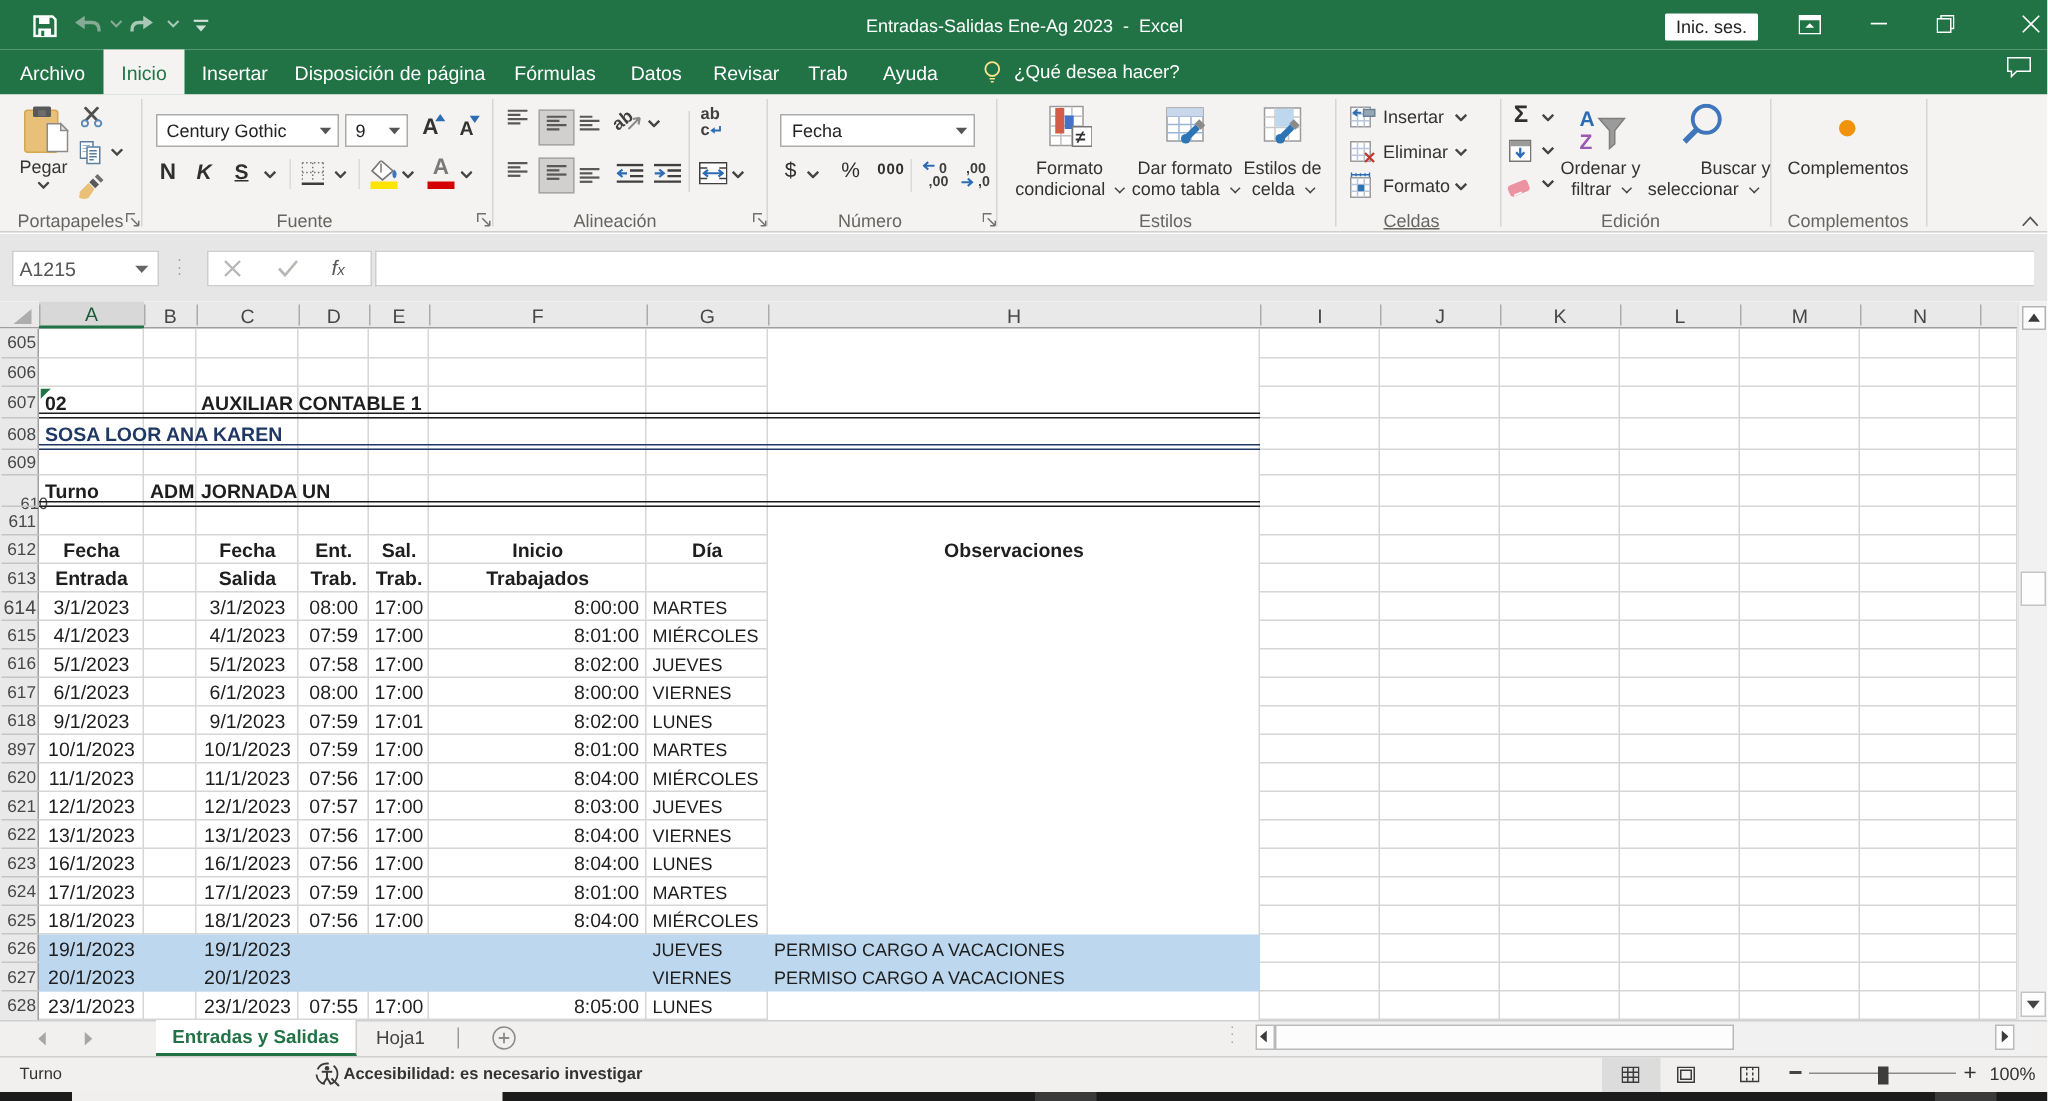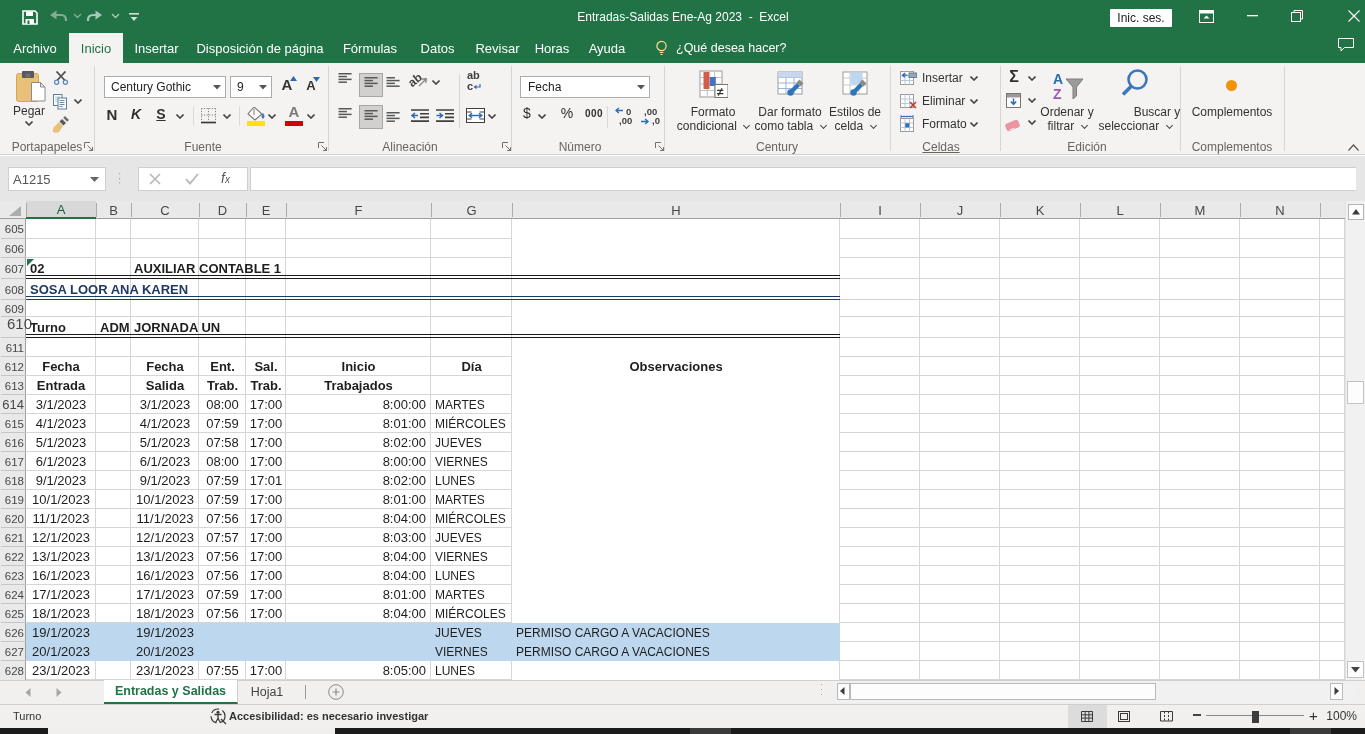--- a/index.html
+++ b/index.html
@@ -47,21 +47,21 @@
   </svg>
 <div style="position:absolute;left:0px;top:33px;width:1365px;height:30px;background:#217346;"></div>
 <div style="position:absolute;left:69px;top:33px;width:54px;height:30px;background:#f4f3f2;"></div>
 <div style="position:absolute;left:5px;top:33px;width:60px;height:30px;color:#fff;font-size:13px;font-weight:normal;display:flex;align-items:center;justify-content:center;">Archivo</div>
 <div style="position:absolute;left:69px;top:33px;width:54px;height:30px;color:#217346;font-size:13px;font-weight:normal;display:flex;align-items:center;justify-content:center;">Inicio</div>
 <div style="position:absolute;left:133px;top:33px;width:47px;height:30px;color:#fff;font-size:13px;font-weight:normal;display:flex;align-items:center;justify-content:center;">Insertar</div>
 <div style="position:absolute;left:190px;top:33px;width:140px;height:30px;color:#fff;font-size:13px;font-weight:normal;display:flex;align-items:center;justify-content:center;">Disposición de página</div>
 <div style="position:absolute;left:340px;top:33px;width:60px;height:30px;color:#fff;font-size:13px;font-weight:normal;display:flex;align-items:center;justify-content:center;">Fórmulas</div>
 <div style="position:absolute;left:415px;top:33px;width:45px;height:30px;color:#fff;font-size:13px;font-weight:normal;display:flex;align-items:center;justify-content:center;">Datos</div>
 <div style="position:absolute;left:469px;top:33px;width:57px;height:30px;color:#fff;font-size:13px;font-weight:normal;display:flex;align-items:center;justify-content:center;">Revisar</div>
-<div style="position:absolute;left:532px;top:33px;width:40px;height:30px;color:#fff;font-size:13px;font-weight:normal;display:flex;align-items:center;justify-content:center;">Horas</div>
+<div style="position:absolute;left:532px;top:33px;width:40px;height:30px;color:#fff;font-size:13px;font-weight:normal;display:flex;align-items:center;justify-content:center;">Trab</div>
 <div style="position:absolute;left:582px;top:33px;width:50px;height:30px;color:#fff;font-size:13px;font-weight:normal;display:flex;align-items:center;justify-content:center;">Ayuda</div>
 <svg style="left:655px;top:40px;" width="13" height="17" viewBox="0 0 13 17">
     <circle cx="6.5" cy="6" r="4.6" fill="none" stroke="#ffe28a" stroke-width="1.2"></circle>
     <path d="M4.5 10.5 h4 M4.7 12.5 h3.6 M5.5 14.5 h2" stroke="#ffe28a" stroke-width="1.1"></path>
   </svg>
 <div style="position:absolute;left:676px;top:33px;width:130px;height:30px;color:#fff;font-size:12.5px;display:flex;align-items:center;">¿Qué desea hacer?</div>
 <svg style="left:1338px;top:38px;" width="16" height="14" viewBox="0 0 16 14">
     <path d="M0.5 0.5 h15 v9 h-9 l-3.5 3.5 v-3.5 h-2.5 z" fill="none" stroke="#fff"></path>
   </svg>
 <div style="position:absolute;left:0px;top:63px;width:1365px;height:92px;background:#f4f3f2;border-bottom:1px solid #d2cfcc;"></div>
@@ -70,21 +70,21 @@
 <div style="position:absolute;left:511px;top:66px;width:1px;height:85px;background:#d8d5d2;"></div>
 <div style="position:absolute;left:664px;top:66px;width:1px;height:85px;background:#d8d5d2;"></div>
 <div style="position:absolute;left:890px;top:66px;width:1px;height:85px;background:#d8d5d2;"></div>
 <div style="position:absolute;left:1000px;top:66px;width:1px;height:85px;background:#d8d5d2;"></div>
 <div style="position:absolute;left:1180px;top:66px;width:1px;height:85px;background:#d8d5d2;"></div>
 <div style="position:absolute;left:1284px;top:66px;width:1px;height:85px;background:#d8d5d2;"></div>
 <div style="position:absolute;left:-23px;top:140px;width:140px;height:14px;color:#676562;font-size:12px;text-align:center;">Portapapeles</div>
 <div style="position:absolute;left:133px;top:140px;width:140px;height:14px;color:#676562;font-size:12px;text-align:center;">Fuente</div>
 <div style="position:absolute;left:340px;top:140px;width:140px;height:14px;color:#676562;font-size:12px;text-align:center;">Alineación</div>
 <div style="position:absolute;left:510px;top:140px;width:140px;height:14px;color:#676562;font-size:12px;text-align:center;">Número</div>
-<div style="position:absolute;left:707px;top:140px;width:140px;height:14px;color:#676562;font-size:12px;text-align:center;">Century</div>
+<div style="position:absolute;left:707px;top:140px;width:140px;height:14px;color:#676562;font-size:12px;text-align:center;">Estilos</div>
 <div style="position:absolute;left:871px;top:140px;width:140px;height:14px;color:#676562;font-size:12px;text-align:center;text-decoration:underline;">Celdas</div>
 <div style="position:absolute;left:1017px;top:140px;width:140px;height:14px;color:#676562;font-size:12px;text-align:center;">Edición</div>
 <div style="position:absolute;left:1162px;top:140px;width:140px;height:14px;color:#676562;font-size:12px;text-align:center;">Complementos</div>
 <svg style="left:84px;top:142px;" width="10" height="10" viewBox="0 0 10 10">
     <path d="M0.5 6 v-5.5 h5.5" stroke="#707070" fill="none"></path>
     <path d="M3.5 3.5 L8.5 8.5 M8.5 8.5 v-3.4 M8.5 8.5 h-3.4" stroke="#707070" fill="none"></path>
   </svg>
 <svg style="left:318px;top:142px;" width="10" height="10" viewBox="0 0 10 10">
     <path d="M0.5 6 v-5.5 h5.5" stroke="#707070" fill="none"></path>
     <path d="M3.5 3.5 L8.5 8.5 M8.5 8.5 v-3.4 M8.5 8.5 h-3.4" stroke="#707070" fill="none"></path>
@@ -412,39 +412,39 @@
 <div style="position:absolute;left:0px;top:219px;width:24px;height:20px;color:#474747;font-size:11.5px;display:flex;align-items:center;justify-content:flex-end;">605</div>
 <div style="position:absolute;left:1px;top:238px;width:25px;height:1px;background:#c5c5c5;"></div>
 <div style="position:absolute;left:0px;top:239px;width:24px;height:19px;color:#474747;font-size:11.5px;display:flex;align-items:center;justify-content:flex-end;">606</div>
 <div style="position:absolute;left:1px;top:257px;width:25px;height:1px;background:#c5c5c5;"></div>
 <div style="position:absolute;left:0px;top:258px;width:24px;height:21px;color:#474747;font-size:11.5px;display:flex;align-items:center;justify-content:flex-end;">607</div>
 <div style="position:absolute;left:1px;top:278px;width:25px;height:1px;background:#c5c5c5;"></div>
 <div style="position:absolute;left:0px;top:279px;width:24px;height:21px;color:#474747;font-size:11.5px;display:flex;align-items:center;justify-content:flex-end;">608</div>
 <div style="position:absolute;left:1px;top:299px;width:25px;height:1px;background:#c5c5c5;"></div>
 <div style="position:absolute;left:0px;top:300px;width:24px;height:17px;color:#474747;font-size:11.5px;display:flex;align-items:center;justify-content:flex-end;">609</div>
 <div style="position:absolute;left:1px;top:316px;width:25px;height:1px;background:#c5c5c5;"></div>
-<div style="position:absolute;left:0px;top:313px;width:32px;height:21px;color:#474747;font-size:15px;display:flex;align-items:center;justify-content:flex-end;">610</div>
+<div style="position:absolute;left:0px;top:325px;width:32px;height:21px;color:#474747;font-size:11px;display:flex;align-items:center;justify-content:flex-end;">610</div>
 <div style="position:absolute;left:1px;top:337px;width:25px;height:1px;background:#c5c5c5;"></div>
 <div style="position:absolute;left:0px;top:338px;width:24px;height:19px;color:#474747;font-size:11.5px;display:flex;align-items:center;justify-content:flex-end;">611</div>
 <div style="position:absolute;left:1px;top:356px;width:25px;height:1px;background:#c5c5c5;"></div>
 <div style="position:absolute;left:0px;top:357px;width:24px;height:19px;color:#474747;font-size:11.5px;display:flex;align-items:center;justify-content:flex-end;">612</div>
 <div style="position:absolute;left:1px;top:375px;width:25px;height:1px;background:#c5c5c5;"></div>
 <div style="position:absolute;left:0px;top:376px;width:24px;height:19px;color:#474747;font-size:11.5px;display:flex;align-items:center;justify-content:flex-end;">613</div>
 <div style="position:absolute;left:1px;top:394px;width:25px;height:1px;background:#c5c5c5;"></div>
 <div style="position:absolute;left:0px;top:395px;width:24px;height:19px;color:#474747;font-size:13px;display:flex;align-items:center;justify-content:flex-end;">614</div>
 <div style="position:absolute;left:1px;top:413px;width:25px;height:1px;background:#c5c5c5;"></div>
 <div style="position:absolute;left:0px;top:414px;width:24px;height:19px;color:#474747;font-size:11.5px;display:flex;align-items:center;justify-content:flex-end;">615</div>
 <div style="position:absolute;left:1px;top:432px;width:25px;height:1px;background:#c5c5c5;"></div>
 <div style="position:absolute;left:0px;top:433px;width:24px;height:19px;color:#474747;font-size:11.5px;display:flex;align-items:center;justify-content:flex-end;">616</div>
 <div style="position:absolute;left:1px;top:451px;width:25px;height:1px;background:#c5c5c5;"></div>
 <div style="position:absolute;left:0px;top:452px;width:24px;height:19px;color:#474747;font-size:11.5px;display:flex;align-items:center;justify-content:flex-end;">617</div>
 <div style="position:absolute;left:1px;top:470px;width:25px;height:1px;background:#c5c5c5;"></div>
 <div style="position:absolute;left:0px;top:471px;width:24px;height:19px;color:#474747;font-size:11.5px;display:flex;align-items:center;justify-content:flex-end;">618</div>
 <div style="position:absolute;left:1px;top:489px;width:25px;height:1px;background:#c5c5c5;"></div>
-<div style="position:absolute;left:0px;top:490px;width:24px;height:19px;color:#474747;font-size:11.5px;display:flex;align-items:center;justify-content:flex-end;">619</div>
+<div style="position:absolute;left:0px;top:490px;width:24px;height:19px;color:#474747;font-size:11.5px;display:flex;align-items:center;justify-content:flex-end;">897</div>
 <div style="position:absolute;left:1px;top:508px;width:25px;height:1px;background:#c5c5c5;"></div>
 <div style="position:absolute;left:0px;top:509px;width:24px;height:19px;color:#474747;font-size:11.5px;display:flex;align-items:center;justify-content:flex-end;">620</div>
 <div style="position:absolute;left:1px;top:527px;width:25px;height:1px;background:#c5c5c5;"></div>
 <div style="position:absolute;left:0px;top:528px;width:24px;height:19px;color:#474747;font-size:11.5px;display:flex;align-items:center;justify-content:flex-end;">621</div>
 <div style="position:absolute;left:1px;top:546px;width:25px;height:1px;background:#c5c5c5;"></div>
 <div style="position:absolute;left:0px;top:547px;width:24px;height:19px;color:#474747;font-size:11.5px;display:flex;align-items:center;justify-content:flex-end;">622</div>
 <div style="position:absolute;left:1px;top:565px;width:25px;height:1px;background:#c5c5c5;"></div>
 <div style="position:absolute;left:0px;top:566px;width:24px;height:19px;color:#474747;font-size:11.5px;display:flex;align-items:center;justify-content:flex-end;">623</div>
 <div style="position:absolute;left:1px;top:584px;width:25px;height:1px;background:#c5c5c5;"></div>
 <div style="position:absolute;left:0px;top:585px;width:24px;height:19px;color:#474747;font-size:11.5px;display:flex;align-items:center;justify-content:flex-end;">624</div>

